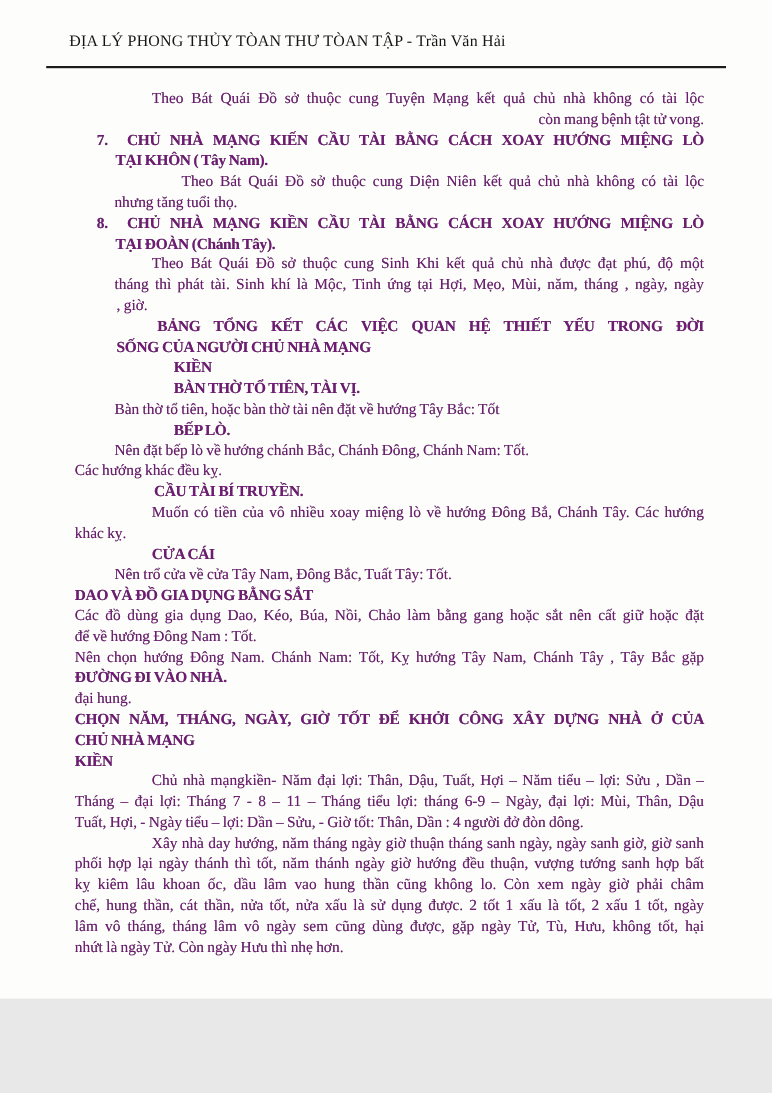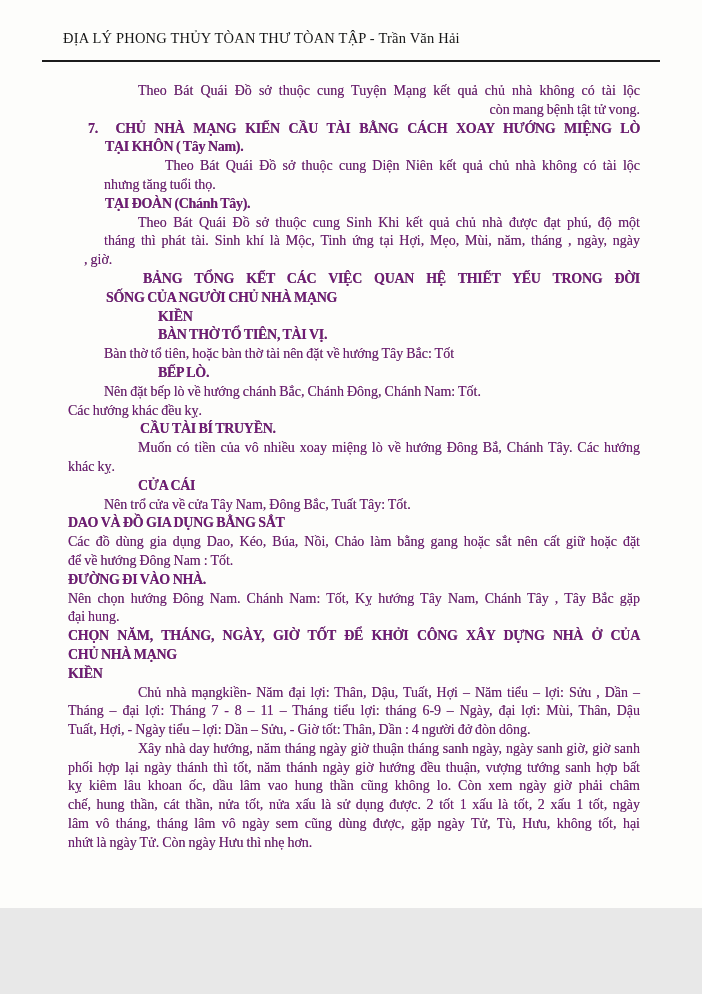--- a/index.html
+++ b/index.html
@@ -78,42 +78,43 @@
     <div class="header-rule"></div>
   </div>
 
   <div class="body-block" id="body-lines">
       <div class="line j" style="margin-left: 70px;">Theo Bát Quái Đồ sở thuộc cung Tuyện Mạng kết quả chủ nhà không có tài lộc</div>
       <div class="line" style="margin-left: 36px; text-align: right;">còn mang bệnh tật tử vong.</div>
       <div class="line b j" style="margin-left: 20px;">7.&nbsp; CHỦ NHÀ MẠNG KIẾN CẦU TÀI BẰNG CÁCH XOAY HƯỚNG MIỆNG LÒ</div>
       <div class="line b" style="margin-left: 37px;">TẠI KHÔN ( Tây Nam).</div>
       <div class="line j" style="margin-left: 97px;">Theo Bát Quái Đồ sở thuộc cung Diện Niên kết quả chủ nhà không có tài lộc</div>
       <div class="line" style="margin-left: 36px;">nhưng tăng tuổi thọ.</div>
+      <div class="line b j" style="margin-left: 20px;">8.&nbsp; CHỦ NHÀ MẠNG KIỀN CẦU TÀI BẰNG CÁCH XOAY HƯỚNG MIỆNG LÒ</div>
       <div class="line b" style="margin-left: 37px;">TẠI ĐOÀN (Chánh Tây).</div>
       <div class="line j" style="margin-left: 70px;">Theo Bát Quái Đồ sở thuộc cung Sinh Khi kết quả chủ nhà được đạt phú, độ một</div>
       <div class="line j" style="margin-left: 36px;">tháng thì phát tài. Sinh khí là Mộc, Tinh ứng tại Hợi, Mẹo, Mùi, năm, tháng , ngày, ngày</div>
-      <div class="line" style="margin-left: 16px;">, giờ.</div>
+      <div class="line" style="margin-left: 38px;">, giờ.</div>
       <div class="line b j" style="margin-left: 75px;">BẢNG TỔNG KẾT CÁC VIỆC QUAN HỆ THIẾT YẾU TRONG ĐỜI</div>
       <div class="line b" style="margin-left: 38px;">SỐNG CỦA NGƯỜI CHỦ NHÀ MẠNG</div>
       <div class="line b" style="margin-left: 90px;">KIỀN</div>
       <div class="line b" style="margin-left: 90px;">BÀN THỜ TỔ TIÊN, TÀI VỊ.</div>
       <div class="line" style="margin-left: 36px;">Bàn thờ tổ tiên, hoặc bàn thờ tài nên đặt về hướng Tây Bắc: Tốt</div>
       <div class="line b" style="margin-left: 90px;">BẾP LÒ.</div>
       <div class="line" style="margin-left: 36px;">Nên đặt bếp lò về hướng chánh Bắc, Chánh Đông, Chánh Nam: Tốt.</div>
       <div class="line" style="margin-left: 0px;">Các hướng khác đều kỵ.</div>
       <div class="line b" style="margin-left: 72px;">CẦU TÀI BÍ TRUYỀN.</div>
       <div class="line j" style="margin-left: 70px;">Muốn có tiền của vô nhiều xoay miệng lò về hướng Đông Bắ, Chánh Tây. Các hướng</div>
       <div class="line" style="margin-left: 0px;">khác kỵ.</div>
       <div class="line b" style="margin-left: 70px;">CỬA CÁI</div>
       <div class="line" style="margin-left: 36px;">Nên trổ cửa về cửa Tây Nam, Đông Bắc, Tuất Tây: Tốt.</div>
       <div class="line b" style="margin-left: 0px;">DAO VÀ ĐỒ GIA DỤNG BẰNG SẮT</div>
       <div class="line j" style="margin-left: 0px;">Các đồ dùng gia dụng Dao, Kéo, Búa, Nồi, Chảo làm bằng gang hoặc sắt nên cất giữ hoặc đặt</div>
       <div class="line" style="margin-left: 0px;">để về hướng Đông Nam : Tốt.</div>
+      <div class="line j" style="margin-left: 0px;">Nên chọn hướng Đông Nam. Chánh Nam: Tốt, Kỵ hướng Tây Nam, Chánh Tây , Tây Bắc gặp</div>
       <div class="line b" style="margin-left: 0px;">ĐƯỜNG ĐI VÀO NHÀ.</div>
-      <div class="line j" style="margin-left: 0px;">Nên chọn hướng Đông Nam. Chánh Nam: Tốt, Kỵ hướng Tây Nam, Chánh Tây , Tây Bắc gặp</div>
       <div class="line" style="margin-left: 0px;">đại hung.</div>
       <div class="line b j" style="margin-left: 0px;">CHỌN NĂM, THÁNG, NGÀY, GIỜ TỐT ĐỂ KHỞI CÔNG XÂY DỰNG NHÀ Ở CỦA</div>
       <div class="line b" style="margin-left: 0px;">CHỦ NHÀ MẠNG</div>
       <div class="line b" style="margin-left: 0px;">KIỀN</div>
       <div class="line j" style="margin-left: 70px;">Chủ nhà mạngkiền- Năm đại lợi: Thân, Dậu, Tuất, Hợi – Năm tiểu – lợi: Sửu , Dần –</div>
       <div class="line j" style="margin-left: 0px;">Tháng – đại lợi: Tháng 7 - 8 – 11 – Tháng tiểu lợi: tháng 6-9 – Ngày, đại lợi: Mùi, Thân, Dậu</div>
       <div class="line" style="margin-left: 0px;">Tuất, Hợi, - Ngày tiểu – lợi: Dần – Sửu, - Giờ tốt: Thân, Dần : 4 người đở đòn dông.</div>
       <div class="line j" style="margin-left: 70px;">Xây nhà day hướng, năm tháng ngày giờ thuận tháng sanh ngày, ngày sanh giờ, giờ sanh</div>
       <div class="line j" style="margin-left: 0px;">phối hợp lại ngày thánh thì tốt, năm thánh ngày giờ hướng đều thuận, vượng tướng sanh hợp bất</div>
       <div class="line j" style="margin-left: 0px;">kỵ kiêm lâu khoan ốc, dầu lâm vao hung thần cũng không lo. Còn xem ngày giờ phải châm</div>

